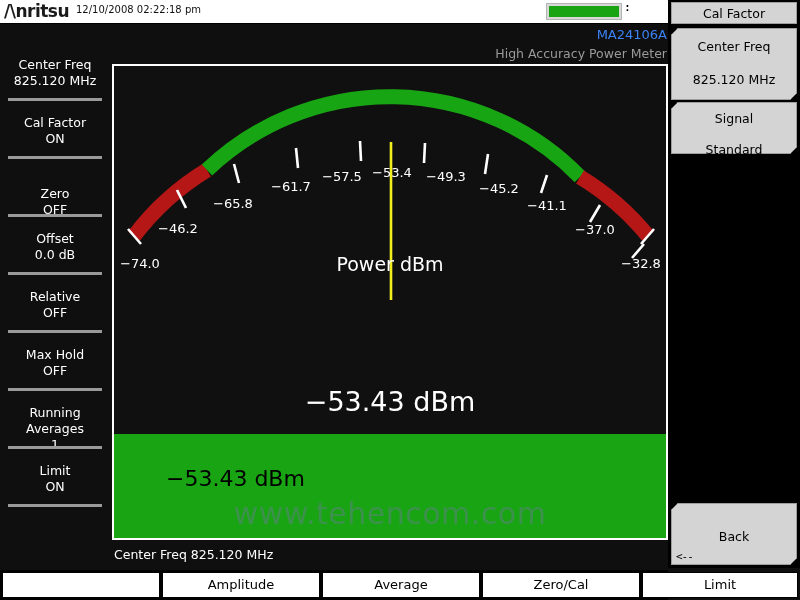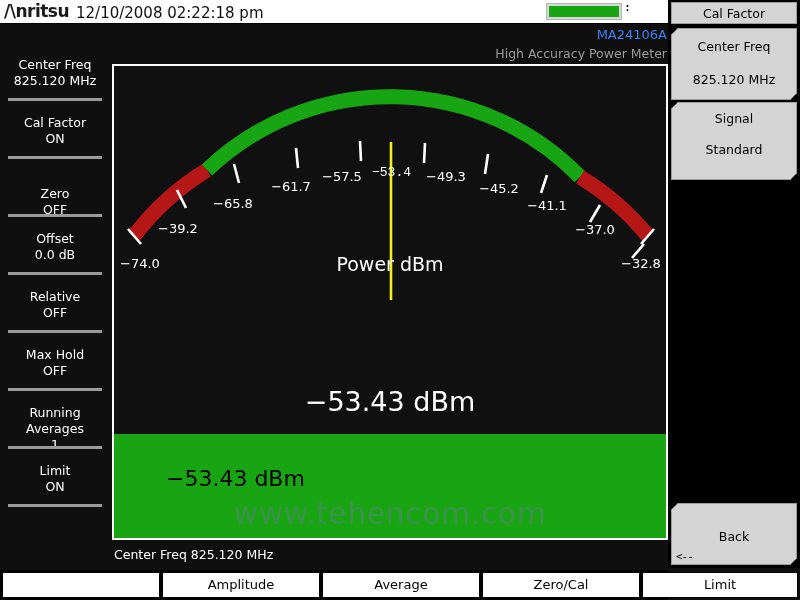--- a/index.html
+++ b/index.html
@@ -25,21 +25,21 @@
   }
   .logo {
     position: absolute; left: 4px; top: 1px;
     font-family: "DejaVu Sans", sans-serif;
     font-size: 17px; font-weight: bold;
     letter-spacing: -0.5px;
     color: #1a1a1a;
   }
   .datetime {
     position: absolute; left: 76px; top: 4px;
-    font-size: 15px; color: #111;
+    font-size: 10px; color: #111;
     font-family: "DejaVu Sans", sans-serif;
     text-align: center;
   }
   .statusbox {
     position: absolute; left: 546px; top: 3px;
     width: 76px; height: 17px;
     background: #d8d8d8;
     border: 1px solid #b4b4b4;
     box-sizing: border-box;
     padding: 2px;
@@ -286,25 +286,25 @@
           <line x1="433" y1="109" x2="427" y2="127"></line>
           <line x1="486" y1="139" x2="476" y2="156"></line>
           <line x1="530" y1="178" x2="518" y2="192"></line>
           <line x1="540" y1="163" x2="527" y2="178"></line>
         </g>
 
         <line x1="277" y1="76" x2="277" y2="234" stroke="#f2ee1e" stroke-width="2.6"></line>
       </svg>
 
       <div class="tick-label" style="left:6px;  top:190px;">−74.0</div>
-      <div class="tick-label" style="left:44px; top:155px;">−39.2</div>
+      <div class="tick-label" style="left:44px; top:155px;">−46.2</div>
       <div class="tick-label" style="left:99px; top:130px;">−65.8</div>
       <div class="tick-label" style="left:157px;top:113px;">−61.7</div>
       <div class="tick-label" style="left:208px;top:103px;">−57.5</div>
-      <div class="tick-label" style="left:258px;top:99px;font-family:Liberation Mono, monospace;">−53.4</div>
+      <div class="tick-label" style="left:258px;top:99px;">−53.4</div>
       <div class="tick-label" style="left:312px;top:103px;">−49.3</div>
       <div class="tick-label" style="left:365px;top:115px;">−45.2</div>
       <div class="tick-label" style="left:413px;top:132px;">−41.1</div>
       <div class="tick-label" style="left:461px;top:156px;">−37.0</div>
       <div class="tick-label" style="left:507px;top:190px;">−32.8</div>
 
       <div class="power-label">Power dBm</div>
       <div class="big-reading">−53.43 dBm</div>
 
       <div class="resultbar">
@@ -318,21 +318,21 @@
   <div class="botstatus">Center Freq 825.120 MHz</div>
 
   <div class="rpanel">
     <div class="skey" style="top:2px; height:22px;">
       <span class="t1" style="top:3px;">Cal Factor</span>
     </div>
     <div class="skey cut" style="top:28px; height:72px;">
       <span class="t1" style="top:10px;">Center Freq</span>
       <span class="t2" style="top:43px;">825.120 MHz</span>
     </div>
-    <div class="skey cut" style="top:102px; height:78px;">
+    <div class="skey cut" style="top:102px; height:52px;">
       <span class="t1" style="top:8px;">Signal</span>
       <span class="t2" style="top:39px;">Standard</span>
     </div>
     <div class="skey cut" style="top:503px; height:62px;">
       <span class="t1" style="top:25px;">Back</span>
       <span class="backarrow">&lt;--</span>
     </div>
   </div>
 
   <div class="botbar">

